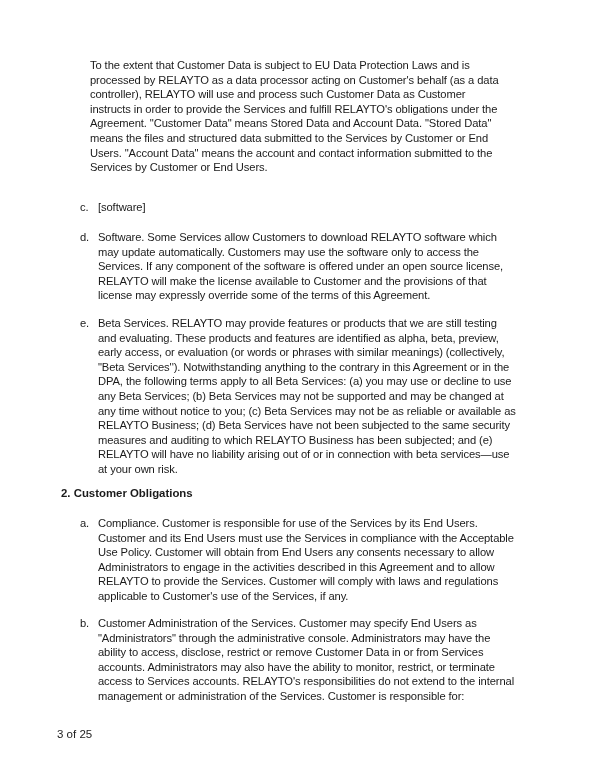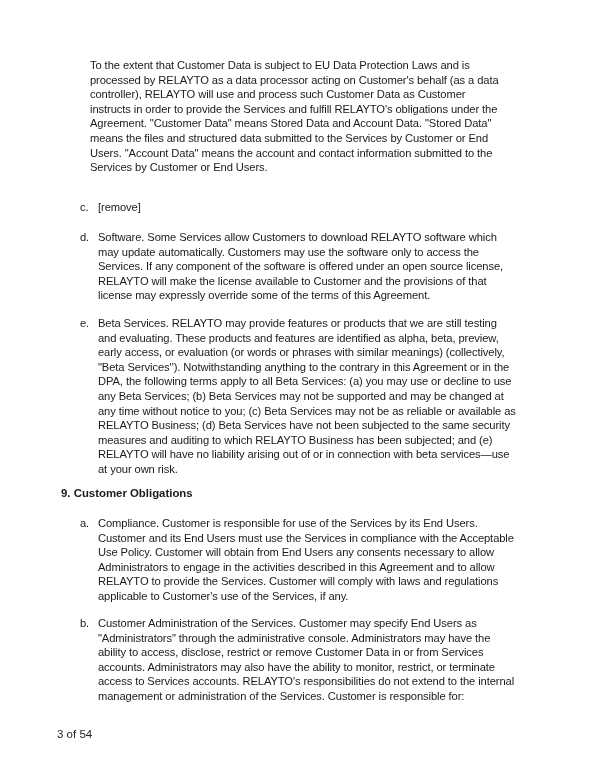--- a/index.html
+++ b/index.html
@@ -24,39 +24,39 @@
   </style>
 </head>
 <body>
 
 <div class="page">
 
   <p class="para" style="top:58px; margin:0;">To the extent that Customer Data is subject to EU Data Protection Laws and is processed by RELAYTO as a data processor acting on Customer's behalf (as a data controller), RELAYTO will use and process such Customer Data as Customer instructs in order to provide the Services and fulfill RELAYTO's obligations under the Agreement. "Customer Data" means Stored Data and Account Data. "Stored Data" means the files and structured data submitted to the Services by Customer or End Users. "Account Data" means the account and contact information submitted to the Services by Customer or End Users.</p>
 
   <div class="item" style="top:200px;">
     <span class="marker">c.</span>
-    <span class="text">[remove]</span>
+    <span class="text">[software]</span>
   </div>
 
   <div class="item" style="top:230px;">
     <span class="marker">d.</span>
     <span class="text"> Software. Some Services allow Customers to download RELAYTO software which may update automatically. Customers may use the software only to access the Services. If any component of the software is offered under an open source license, RELAYTO will make the license available to Customer and the provisions of that license may expressly override some of the terms of this Agreement.</span>
   </div>
 
   <div class="item" style="top:316px;">
     <span class="marker">e.</span>
     <span class="text">Beta Services. RELAYTO may provide features or products that we are still testing and evaluating. These products and features are identified as alpha, beta, preview, early access, or evaluation (or words or phrases with similar meanings) (collectively, "Beta Services''). Notwithstanding anything to the contrary in this Agreement or in the DPA, the following terms apply to all Beta Services: (a) you may use or decline to use any Beta Services; (b) Beta Services may not be supported and may be changed at any time without notice to you; (c) Beta Services may not be as reliable or available as RELAYTO Business; (d) Beta Services have not been subjected to the same security measures and auditing to which RELAYTO Business has been subjected; and (e) RELAYTO will have no liability arising out of or in connection with beta services—use at your own risk.</span>
   </div>
 
-  <div class="heading" style="top:486px;">9. Customer Obligations</div>
+  <div class="heading" style="top:486px;">2. Customer Obligations</div>
 
   <div class="item" style="top:516px;">
     <span class="marker">a.</span>
     <span class="text">Compliance. Customer is responsible for use of the Services by its End Users. Customer and its End Users must use the Services in compliance with the Acceptable Use Policy. Customer will obtain from End Users any consents necessary to allow Administrators to engage in the activities described in this Agreement and to allow RELAYTO to provide the Services. Customer will comply with laws and regulations applicable to Customer's use of the Services, if any.</span>
   </div>
 
   <div class="item" style="top:616px;">
     <span class="marker">b.</span>
     <span class="text">Customer Administration of the Services. Customer may specify End Users as "Administrators" through the administrative console. Administrators may have the ability to access, disclose, restrict or remove Customer Data in or from Services accounts. Administrators may also have the ability to monitor, restrict, or terminate access to Services accounts. RELAYTO's responsibilities do not extend to the internal management or administration of the Services. Customer is responsible for:</span>
   </div>
 
-  <div class="footer">3 of 54</div>
+  <div class="footer">3 of 25</div>
 </div>
 
 </body></html>

